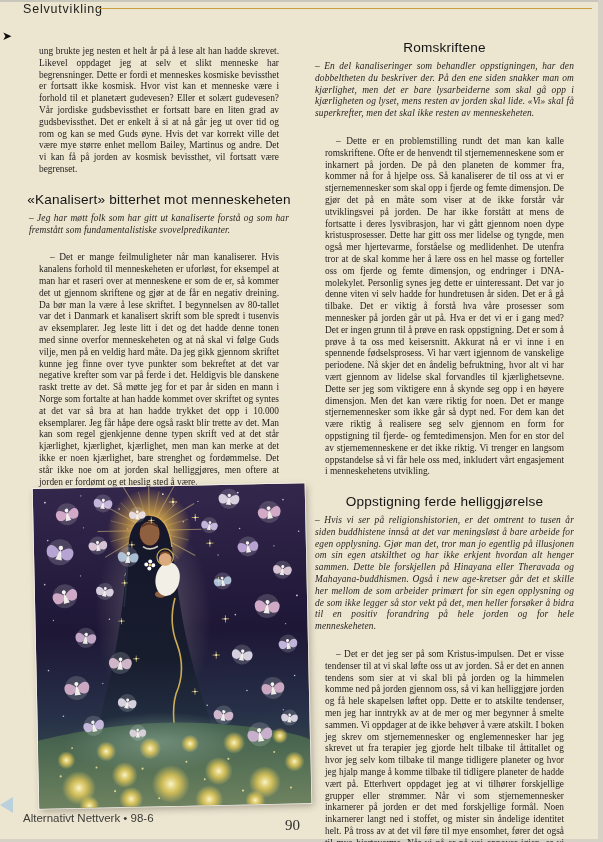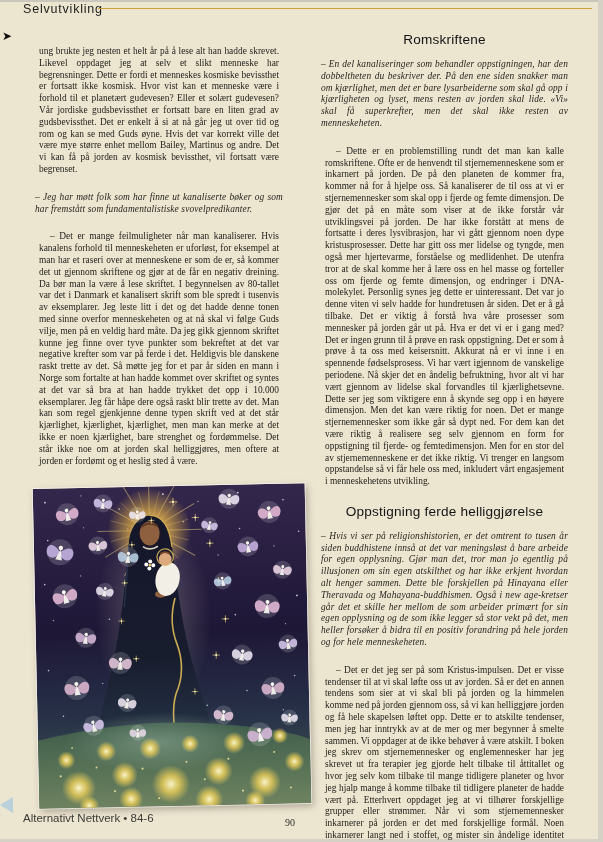--- a/index.html
+++ b/index.html
@@ -16,31 +16,31 @@
 
   .cont-arrow{position:absolute;left:2px;top:29px;font-size:12px;color:#0d0d0d;
     font-family:"DejaVu Sans",sans-serif;}
 
   .col{position:absolute;width:272px;color:#262420;font-size:9.4px;line-height:11.8px;
     text-align:justify;}
   .col-left{left:23px;top:30px;}
   .col-right{left:309px;top:24px;width:271px;}
   .para{margin:16px;}
   .para.indent{text-indent:11px;}
-  .q{margin:12px;font-style:italic;letter-spacing:.15px;}
+  .q{margin:6px;font-style:italic;letter-spacing:.15px;}
   .heading{font-family:"Liberation Sans",sans-serif;font-size:13.6px;font-weight:500;
     text-align:center;color:#141414;margin:5px 0 3px 0;line-height:15px;letter-spacing:.2px;}
 
   .painting{position:absolute;left:36px;top:486px;width:272px;height:320px;
     transform:rotate(-1.2deg);box-shadow:0 0 0 1px rgba(255,255,255,.55),2px 3px 7px rgba(90,85,70,.45);}
   .painting svg{display:block;}
 
   .footer-left{position:absolute;left:23px;top:812px;font-family:"Liberation Sans",sans-serif;
     font-size:11.5px;color:#39393б;color:#3a3a37;}
-  .page-number{position:absolute;left:285px;top:817px;font-size:10px;color:#30302d;}
+  .page-number{position:absolute;left:285px;top:817px;font-size:15px;color:#30302d;}
 
   .back-arrow{position:absolute;left:0;top:797px;width:0;height:0;
     border-top:8px solid transparent;border-bottom:8px solid transparent;
     border-right:13px solid #aac8de;opacity:.75;}
 </style>
 </head>
 <body>
 
 <div class="page">
 
@@ -48,26 +48,27 @@
   <div class="edge edge-right"></div>
   <div class="edge edge-bottom"></div>
 
   <div class="section-label">Selvutvikling</div>
   <div class="gold-rule"></div>
 
   <div class="cont-arrow">➤</div>
 
   <div class="col col-left">
     <p class="para">ung brukte jeg nesten et helt år på å lese alt han hadde skrevet. Likevel oppdaget jeg at selv et slikt menneske har begrensninger. Dette er fordi et menneskes kosmiske bevissthet er fortsatt ikke kosmisk. Hvor vist kan et menneske være i forhold til et planetært gudevesen? Eller et solært gudevesen? Vår jordiske gudsbevissthet er fortsatt bare en liten grad av gudsbevissthet. Det er enkelt å si at nå går jeg ut over tid og rom og kan se med Guds øyne. Hvis det var korrekt ville det være mye større enhet mellom Bailey, Martinus og andre. Det vi kan få på jorden av kosmisk bevissthet, vil fortsatt være begrenset.</p>
-    <p class="q">– Jeg har møtt folk som har finne ut kanaliserte bøker og som har fremstått som fundamentalistiske svovelpredikanter.</p>
+    <h2 class="heading">«Kanalisert» bitterhet mot menneskeheten</h2>
+    <p class="q">– Jeg har møtt folk som har gitt ut kanaliserte forstå og som har fremstått som fundamentalistiske svovelpredikanter.</p>
     <p class="para indent">– Det er mange feilmuligheter når man kanaliserer. Hvis kanalens forhold til menneskeheten er uforløst, for eksempel at man har et raseri over at menneskene er som de er, så kommer det ut gjennom skriftene og gjør at de får en negativ dreining. Da bør man la være å lese skriftet. I begynnelsen av 80-tallet var det i Danmark et kanalisert skrift som ble spredt i tusenvis av eksemplarer. Jeg leste litt i det og det hadde denne tonen med sinne overfor menneskeheten og at nå skal vi følge Guds vilje, men på en veldig hard måte. Da jeg gikk gjennom skriftet kunne jeg finne over tyve punkter som bekreftet at det var negative krefter som var på ferde i det. Heldigvis ble danskene raskt trette av det. Så møtte jeg for et par år siden en mann i Norge som fortalte at han hadde kommet over skriftet og syntes at det var så bra at han hadde trykket det opp i 10.000 eksemplarer. Jeg får håpe dere også raskt blir trette av det. Man kan som regel gjenkjenne denne typen skrift ved at det står kjærlighet, kjærlighet, kjærlighet, men man kan merke at det ikke er noen kjærlighet, bare strenghet og fordømmelse. Det står ikke noe om at jorden skal helliggjøres, men oftere at jorden er fordømt og et heslig sted å være.</p>
   </div>
 
   <div class="col col-right">
-    <h2 class="heading" style="margin-top:8px;">Romskriftene</h2>
+    <h2 class="heading" style="margin-top:16px;">Romskriftene</h2>
     <p class="q">– En del kanaliseringer som behandler oppstigningen, har den dobbeltheten du beskriver der. På den ene siden snakker man om kjærlighet, men det er bare lysarbeiderne som skal gå opp i kjærligheten og lyset, mens resten av jorden skal lide. «Vi» skal få superkrefter, men det skal ikke resten av menneskeheten.</p>
     <p class="para indent">– Dette er en problemstilling rundt det man kan kalle romskriftene. Ofte er de henvendt til stjernemenneskene som er inkarnert på jorden. De på den planeten de kommer fra, kommer nå for å hjelpe oss. Så kanaliserer de til oss at vi er stjernemennesker som skal opp i fjerde og femte dimensjon. De gjør det på en måte som viser at de ikke forstår vår utviklingsvei på jorden. De har ikke forstått at mens de fortsatte i deres lysvibrasjon, har vi gått gjennom noen dype kristusprosesser. Dette har gitt oss mer lidelse og tyngde, men også mer hjertevarme, forståelse og medlidenhet. De utenfra tror at de skal komme her å lære oss en hel masse og forteller oss om fjerde og femte dimensjon, og endringer i DNA-molekylet. Personlig synes jeg dette er uinteressant. Det var jo denne viten vi selv hadde for hundretusen år siden. Det er å gå tilbake. Det er viktig å forstå hva våre prosesser som mennesker på jorden går ut på. Hva er det vi er i gang med? Det er ingen grunn til å prøve en rask oppstigning. Det er som å prøve å ta oss med keisersnitt. Akkurat nå er vi inne i en spennende fødselsprosess. Vi har vært igjennom de vanskelige periodene. Nå skjer det en åndelig befruktning, hvor alt vi har vært gjennom av lidelse skal forvandles til kjærlighetsevne. Dette ser jeg som viktigere enn å skynde seg opp i en høyere dimensjon. Men det kan være riktig for noen. Det er mange stjernemennesker som ikke går så dypt ned. For dem kan det være riktig å realisere seg selv gjennom en form for oppstigning til fjerde- og femtedimensjon. Men for en stor del av stjernemenneskene er det ikke riktig. Vi trenger en langsom oppstandelse så vi får hele oss med, inkludert vårt engasjement i menneskehetens utvikling.</p>
     <h2 class="heading">Oppstigning ferde helliggjørelse</h2>
     <p class="q">– Hvis vi ser på religionshistorien, er det omtrent to tusen år siden buddhistene innså at det var meningsløst å bare arbeide for egen opplysning. Gjør man det, tror man jo egentlig på illusjonen om sin egen atskilthet og har ikke erkjent hvordan alt henger sammen. Dette ble forskjellen på Hinayana eller Theravada og Mahayana-buddhismen. Også i new age-kretser går det et skille her mellom de som arbeider primært for sin egen opplysning og de som ikke legger så stor vekt på det, men heller forsøker å bidra til en positiv forandring på hele jorden og for hele menneskeheten.</p>
     <p class="para indent">– Det er det jeg ser på som Kristus-impulsen. Det er visse tendenser til at vi skal løfte oss ut av jorden. Så er det en annen tendens som sier at vi skal bli på jorden og la himmelen komme ned på jorden gjennom oss, så vi kan helliggjøre jorden og få hele skapelsen løftet opp. Dette er to atskilte tendenser, men jeg har inntrykk av at de mer og mer begynner å smelte sammen. Vi oppdager at de ikke behøver å være atskilt. I boken jeg skrev om stjernemennesker og englemennesker har jeg skrevet ut fra terapier jeg gjorde helt tilbake til åttitallet og hvor jeg selv kom tilbake til mange tidligere planeter og hvor jeg hjalp mange å komme tilbake til tidligere planeter de hadde vært på. Etterhvert oppdaget jeg at vi tilhører forskjellige grupper eller strømmer. Når vi som stjernemennesker inkarnerer på jorden er det med forskjellige formål. Noen inkarnerer langt ned i stoffet, og mister sin åndelige identitet helt. På tross av at det vil føre til mye ensomhet, fører det også til mye hjertevarme. Når vi nå er på vei oppover igjen, er vi opptatt av at hele menneskeheten og skapelsen skal med. Alle mennesker er brødre og søstre. De som derimot har gått en vei hvor de ikke så mye er lukket inn og ikke er like formørket, er</p>
   </div>
 
   <div class="painting">
     <svg viewBox="0 0 272 320" width="272" height="320" xmlns="http://www.w3.org/2000/svg">
       <defs>
@@ -294,16 +295,16 @@
         <use href="#angel" width="24" height="24" x="-12" y="-12" transform="translate(236,204) scale(1.1) rotate(-6)" color="#e2b8d4"></use>
         <use href="#angel" width="24" height="24" x="-12" y="-12" transform="translate(186,230) scale(0.95) rotate(8)" color="#e9c9dd"></use>
         <use href="#angel" width="24" height="24" x="-12" y="-12" transform="translate(222,250) scale(1.2) rotate(-10)" color="#d9b8dc"></use>
         <use href="#angel" width="24" height="24" x="-12" y="-12" transform="translate(252,234) scale(0.8) rotate(4)" color="#f0e8f4"></use>
       </g>
     </svg>
   </div>
 
   <div class="back-arrow"></div>
 
-  <div class="footer-left">Alternativt Nettverk • 84-6</div>
+  <div class="footer-left">Alternativt Nettverk • 98-6</div>
   <div class="page-number">90</div>
 
 </div>
 
 </body></html>

